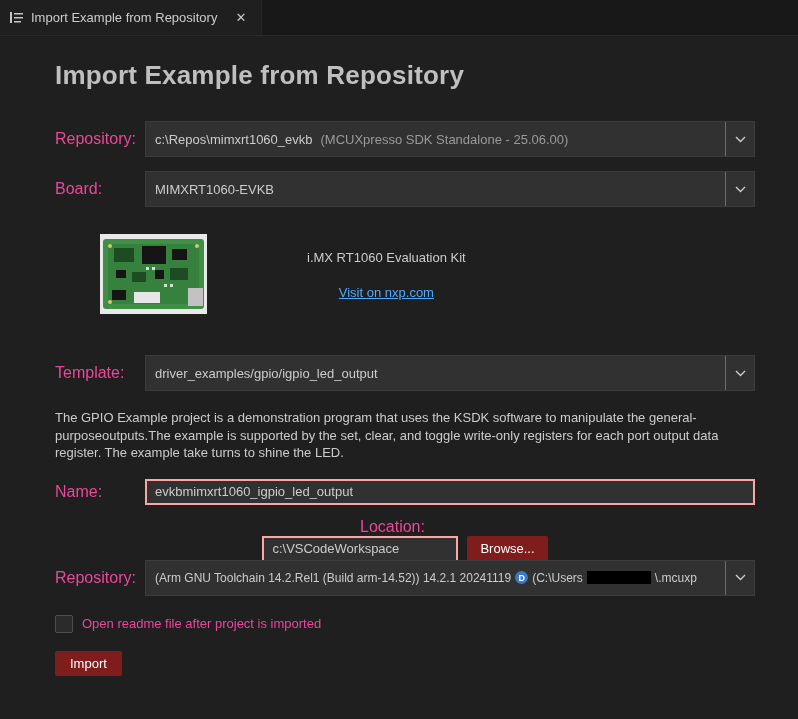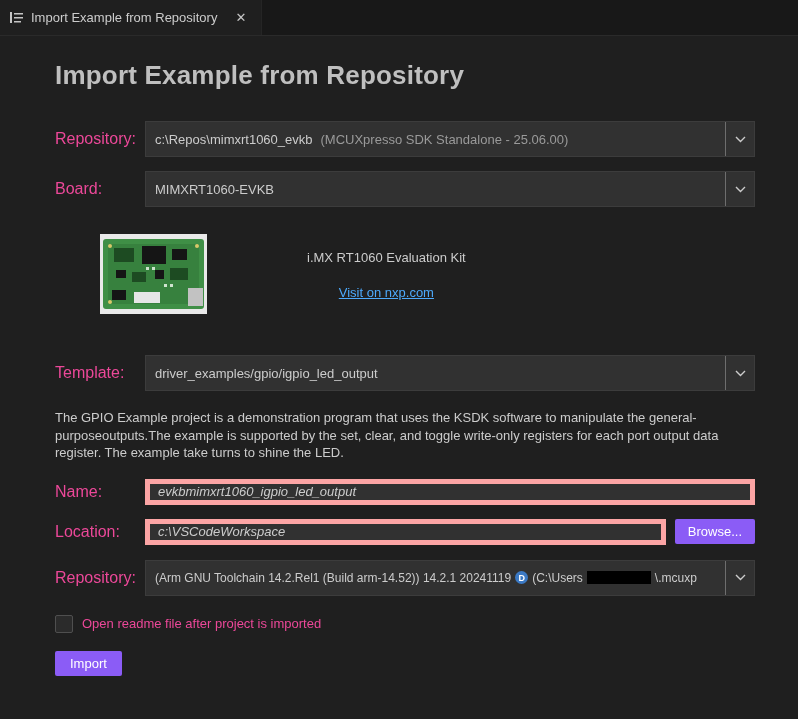--- a/index.html
+++ b/index.html
@@ -59,48 +59,47 @@
   }
   .dropdown .chev {
     position:absolute; right:0; top:0; bottom:0; width:29px;
     display:flex; align-items:center; justify-content:center;
     border-left:1px solid #6e6e6e;
   }
   .dim { color:#9a9a9a; margin-left:8px; }
   .text-input {
     width:100%; height:26px;
     background:#313131;
-    border:5px solid #fca5a5;
+    border:2px solid #fca5a5;
     color:#cccccc;
     font-family:"Liberation Sans", sans-serif;
     font-size:13px;
     padding:0 8px;
     outline:none;
-    font-style:italic;
   }
   
   .board-section {
     display:flex; align-items:flex-start;
     margin:31px 0 0 45px;
     height:80px;
   }
   .board-photo { flex:none; width:107px; height:80px; }
   .board-meta { margin-left:100px; padding-top:16px;text-align:center; }
   .board-name { font-size:13px; color:#cccccc; margin-bottom:18px; }
   .board-link { font-size:13px; color:#4daafc; text-decoration:underline; cursor:pointer; }
   
   .description {
     margin:8px 0 16px 0;
     font-size:13px; line-height:1.35; color:#cccccc;
     max-width:705px;
   }
   
   .loc-wrap { display:flex; align-items:center; gap:9px; flex:1; min-width:0; }
   .btn {
-    background:#8b5cf6; color:#ffffff;
+    background:#7f1d1d; color:#ffffff;
     border:none; border-radius:2px;
     font-family:"Liberation Sans", sans-serif;
     font-size:13px;
     padding:5px 13px;
     cursor:pointer;
     white-space:nowrap;
   }
   
   .tc-text { display:flex; align-items:center; gap:4px; font-size:12px; overflow:hidden; white-space:nowrap; }
   .d-badge {
@@ -223,21 +222,21 @@
 
   <p class="description">The GPIO Example project is a demonstration program that uses the KSDK software to manipulate the general-purposeoutputs.The example is supported by the set, clear, and toggle write-only registers for each port output data register. The example take turns to shine the LED.</p>
 
   <div class="row" style="margin-bottom:12px;">
     <span class="label">Name:</span>
     <div class="control">
       <input class="text-input" type="text" value="evkbmimxrt1060_igpio_led_output" style="">
     </div>
   </div>
 
-  <div class="row" style="margin-bottom:18px;">
+  <div class="row" style="margin-bottom:18px;flex-direction:column;">
     <span class="label">Location:</span>
     <div class="loc-wrap">
       <input class="text-input" type="text" value="c:\VSCodeWorkspace" style="">
       <button class="btn">Browse...</button>
     </div>
   </div>
 
   <div class="row" style="margin-bottom:0;">
     <span class="label">Repository:</span>
     <div class="control">

